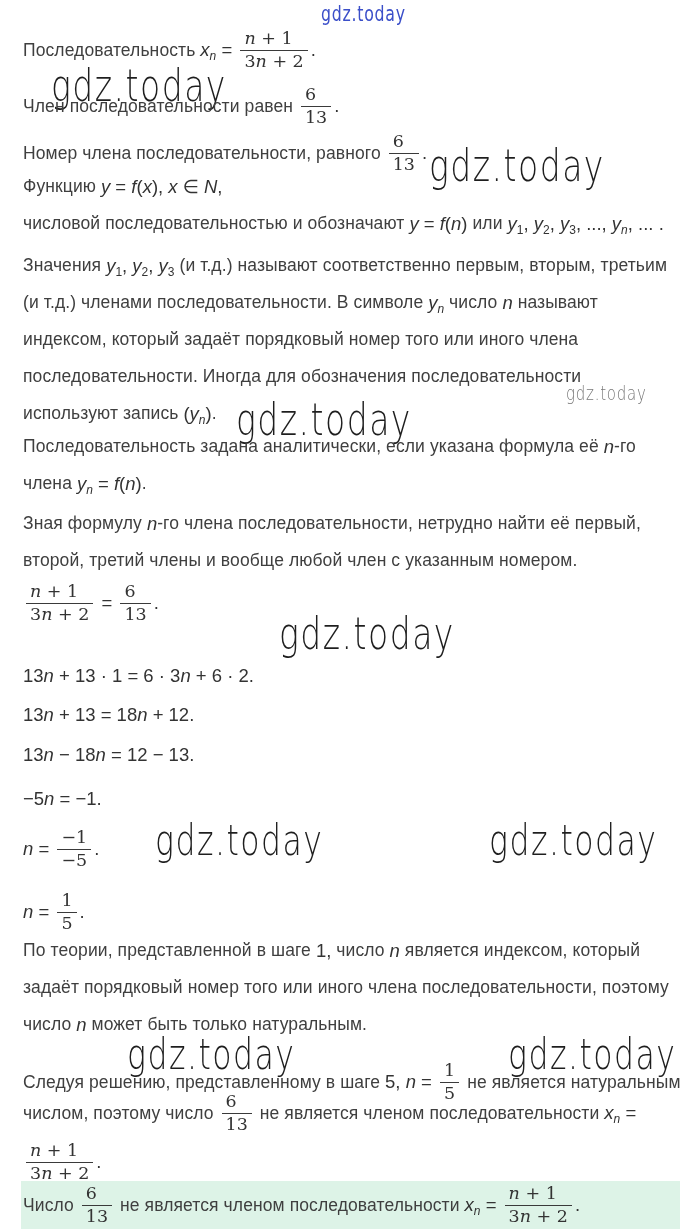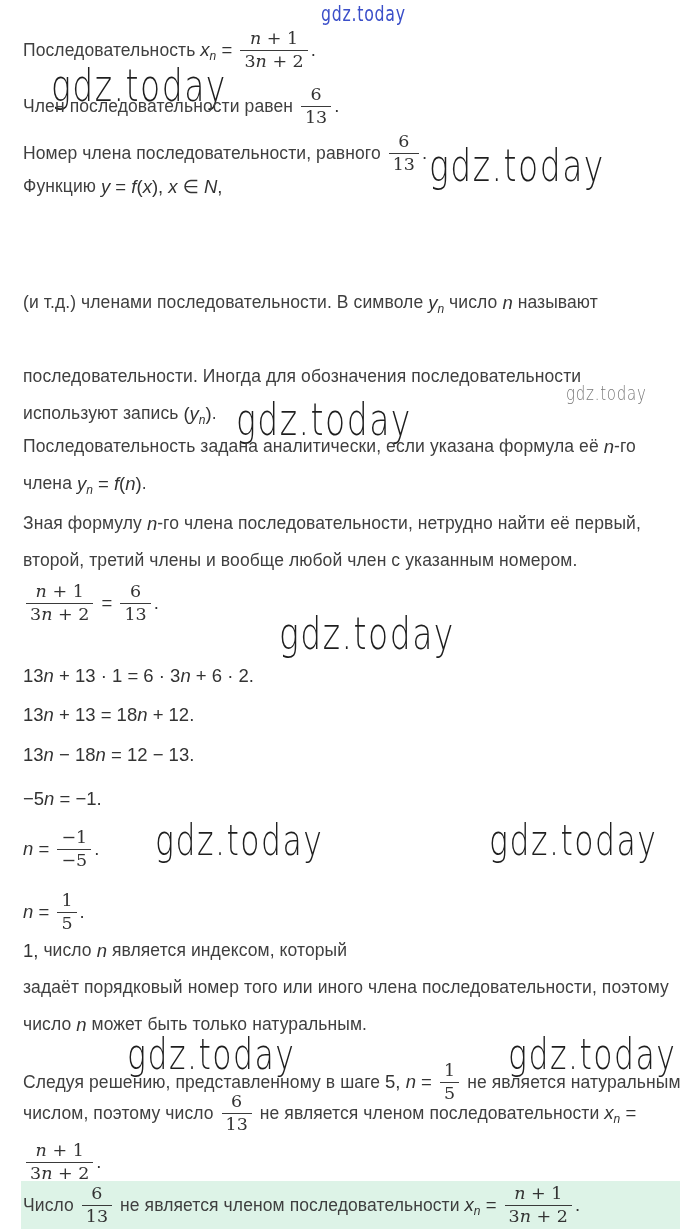--- a/index.html
+++ b/index.html
@@ -10,21 +10,21 @@
   html,body{margin:0;padding:0;}
   body{background:var(--bg);}
   .page{position:relative;width:680px;height:1229px;background:var(--bg);overflow:hidden;
         font-family:"Liberation Sans",sans-serif;color:var(--text);margin-left:21px;}
   .line{position:absolute;left:2px;display:flex;align-items:center;white-space:pre;}
   .txt{font-size:17.5px;color:var(--text);letter-spacing:0.1px;text-align:center;}
   .math{font-family:Liberation Sans, sans-serif;font-size:18.5px;color:var(--math);}
   .math i{font-style:italic;}
   sub{font-size:12px;line-height:0;vertical-align:-4px;}
   sub i{font-style:italic;}
-  .frac{display:inline-flex;flex-direction:column;align-items:center;
+  .frac{display:inline-flex;flex-direction:column;align-items:flex-start;
         font-family:"DejaVu Serif",serif;font-size:17.5px;color:var(--math);
         line-height:1.12;margin:0 3px;}
   .frac .num{padding:0 4px 1px;}
   .frac .den{border-top:1.4px solid #3a3a3a;padding:1px 4px 0;}
   .wm{position:absolute;font-family:"DejaVu Sans",sans-serif;font-weight:200;
       letter-spacing:2px;transform:scaleX(0.75);transform-origin:left center;
       white-space:nowrap;color:var(--wm-dark);}
   .wm-xl{font-size:44px;}
   .wm-lg{font-size:42px;}
   .wm-blue{font-size:21px;color:var(--wm-blue);font-weight:400;letter-spacing:1px;}
@@ -64,28 +64,42 @@
   <div class="line" style="top:130px;height:46px">
     <span class="txt">Номер члена последовательности, равного </span>
     <span class="frac"><span class="num">6</span><span class="den">13</span></span>
     <span class="math">.</span>
   </div>
 
   <div class="line" style="top:168px;height:37px">
     <span class="txt">Функцию </span>
     <span class="math"><i>y</i> = <i>f</i>(<i>x</i>), <i>x</i> ∈ <i>N</i>,</span>
   </div>
-
+  <div class="line" style="top:205px;height:37px">
+    <span class="txt">числовой последовательностью и обозначают </span>
+    <span class="math"><i>y</i> = <i>f</i>(<i>n</i>)</span>
+    <span class="txt"> или </span>
+    <span class="math"><i>y</i><sub>1</sub>, <i>y</i><sub>2</sub>, <i>y</i><sub>3</sub>, ..., <i>y</i><sub><i>n</i></sub>, ... .</span>
+  </div>
+
+  <div class="line" style="top:247px;height:37px">
+    <span class="txt">Значения </span>
+    <span class="math"><i>y</i><sub>1</sub>, <i>y</i><sub>2</sub>, <i>y</i><sub>3</sub></span>
+    <span class="txt"> (и т.д.) называют соответственно первым, вторым, третьим</span>
+  </div>
   <div class="line" style="top:284px;height:37px">
     <span class="txt">(и т.д.) членами последовательности. В символе </span>
     <span class="math"><i>y</i><sub><i>n</i></sub></span>
     <span class="txt"> число </span>
     <span class="math"><i>n</i></span>
     <span class="txt"> называют</span>
   </div>
+  <div class="line" style="top:321px;height:37px">
+    <span class="txt">индексом, который задаёт порядковый номер того или иного члена</span>
+  </div>
   <div class="line" style="top:358px;height:37px">
     <span class="txt">последовательности. Иногда для обозначения последовательности</span>
   </div>
   <div class="line" style="top:395px;height:37px">
     <span class="txt">используют запись </span>
     <span class="math">(<i>y</i><sub><i>n</i></sub>)</span>
     <span class="txt">.</span>
   </div>
 
   <div class="line" style="top:428px;height:37px">
@@ -134,20 +148,21 @@
     <span class="math">.</span>
   </div>
 
   <div class="line" style="top:886px;height:52px">
     <span class="math"><i>n</i> = </span>
     <span class="frac"><span class="num">1</span><span class="den">5</span></span>
     <span class="math">.</span>
   </div>
 
   <div class="line" style="top:932px;height:37px">
+    <span class="txt">По теории, представленной в шаге </span>
     <span class="math">1,</span>
     <span class="txt"> число </span>
     <span class="math"><i>n</i></span>
     <span class="txt"> является индексом, который</span>
   </div>
   <div class="line" style="top:969px;height:37px">
     <span class="txt">задаёт порядковый номер того или иного члена последовательности, поэтому</span>
   </div>
   <div class="line" style="top:1006px;height:37px">
     <span class="txt">число </span>

